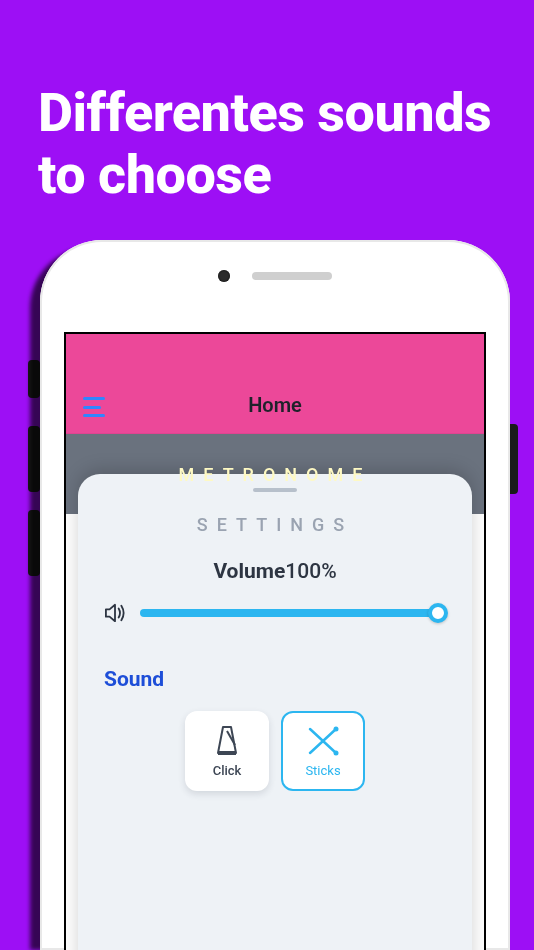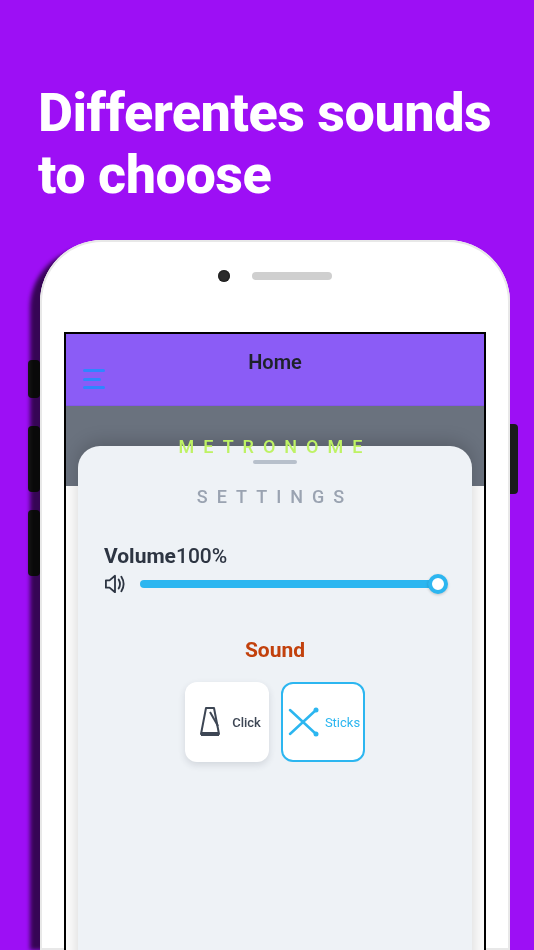--- a/index.html
+++ b/index.html
@@ -71,25 +71,25 @@
     position: absolute;
     top: 92px; left: 24px; right: 24px; bottom: 0;
     background: #ffffff;
     border: 2px solid #000;
     border-bottom: none;
     overflow: hidden;
   }
 
   
   .navbar {
-    height: 72px;
-    display: flex;
-    align-items: center;
-    justify-content: center;
-    background: #8b5cf6;
+    height: 100px;
+    display: flex;
+    align-items: flex-end;
+    justify-content: center;
+    background: #ec4899;
     position: relative;
     padding-bottom: 16px;
     border-bottom: 1px solid rgba(0,0,0,0.05);
   }
   .menu-btn {
     position: absolute;
     left: 14px;
     bottom: 14px;
     width: 32px; height: 24px;
     display: flex;
@@ -114,21 +114,21 @@
     color: #1e222a;
   }
 
   
   .dark-backdrop {
     background: #6a727e;
     height: 80px;
     display: flex;
     align-items: center;
     justify-content: center;
-    color: #bef264;
+    color: #fef9c3;
     font-size: 18px;
     letter-spacing: 9px;
     font-weight: 500;
   }
 
   
   .sheet {
     margin: -40px 12px 0 12px;
     background: #eef2f6;
     border-radius: 22px 22px 0 0;
@@ -141,31 +141,31 @@
     background: #b7c0cb;
     border-radius: 3px;
     margin: 0 auto 22px auto;
   }
   .sheet-title {
     text-align: center;
     font-size: 18px;
     letter-spacing: 9px;
     color: #9aa3b1;
     font-weight: 500;
-    margin-bottom: 37px;
+    margin-bottom: 24px;
   }
 
   .row-label {
     display: flex;
-    justify-content: flex-start;
+    justify-content: center;
     align-items: baseline;
     font-size: 21px;
     font-weight: 700;
     color: #2d3542;
-    margin-bottom: 6px;
+    margin-bottom: 20px;
   }
   .row-label .value { font-weight: 500; }
 
   .volume-row {
     display: flex;
     align-items: center;
     gap: 14px;
     margin-bottom: 44px;
   }
   .speaker-icon svg { display: block; }
@@ -191,38 +191,37 @@
     background: #ffffff;
     border: 4px solid #2cb6f0;
     border-radius: 50%;
     transform: translateY(-50%);
     box-shadow: 0 1px 3px rgba(0,0,0,0.2);
   }
 
   .sound-label {
     font-size: 21px;
     font-weight: 700;
-    color: #c2410c;
+    color: #1d4ed8;
     margin-bottom: 20px;
-    text-align: center;
   }
 
   .sound-grid {
     display: grid;
     grid-template-columns: 84px 84px;
     grid-auto-rows: 80px;
     gap: 12px;
     justify-content: center;
   }
   .sound-tile {
     background: #ffffff;
     border-radius: 12px;
     box-shadow: 0 3px 7px rgba(40,50,70,0.14);
     display: flex;
-    flex-direction: row;
+    flex-direction: column;
     align-items: center;
     justify-content: center;
     gap: 5px;
     cursor: pointer;
     border: 2px solid transparent;
   }
   .sound-tile.selected {
     border-color: #2cb6f0;
     box-shadow: none;
   }

